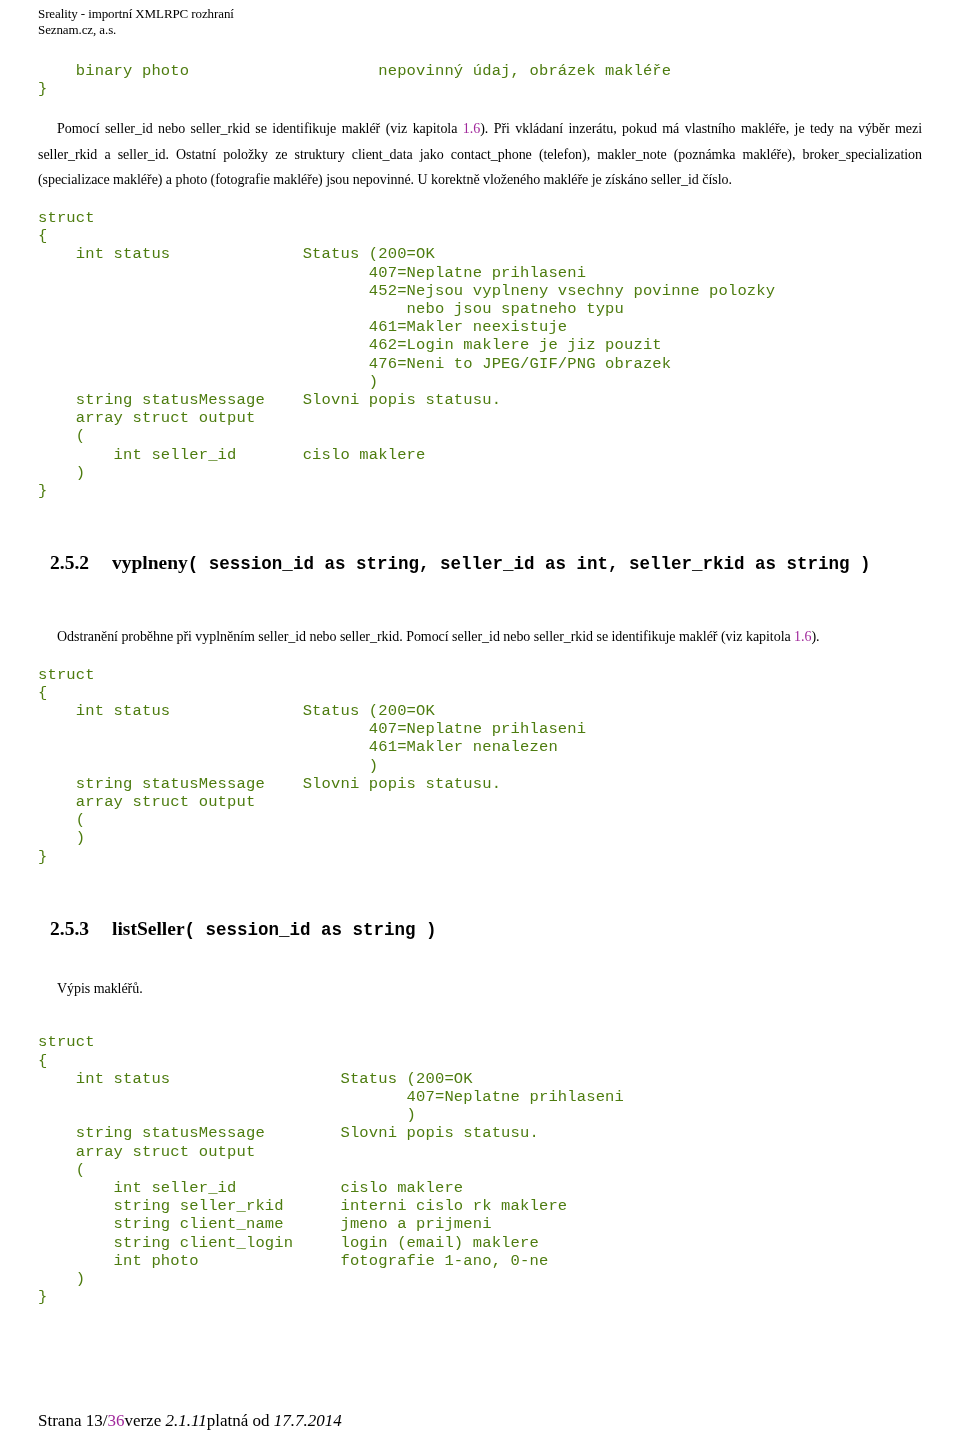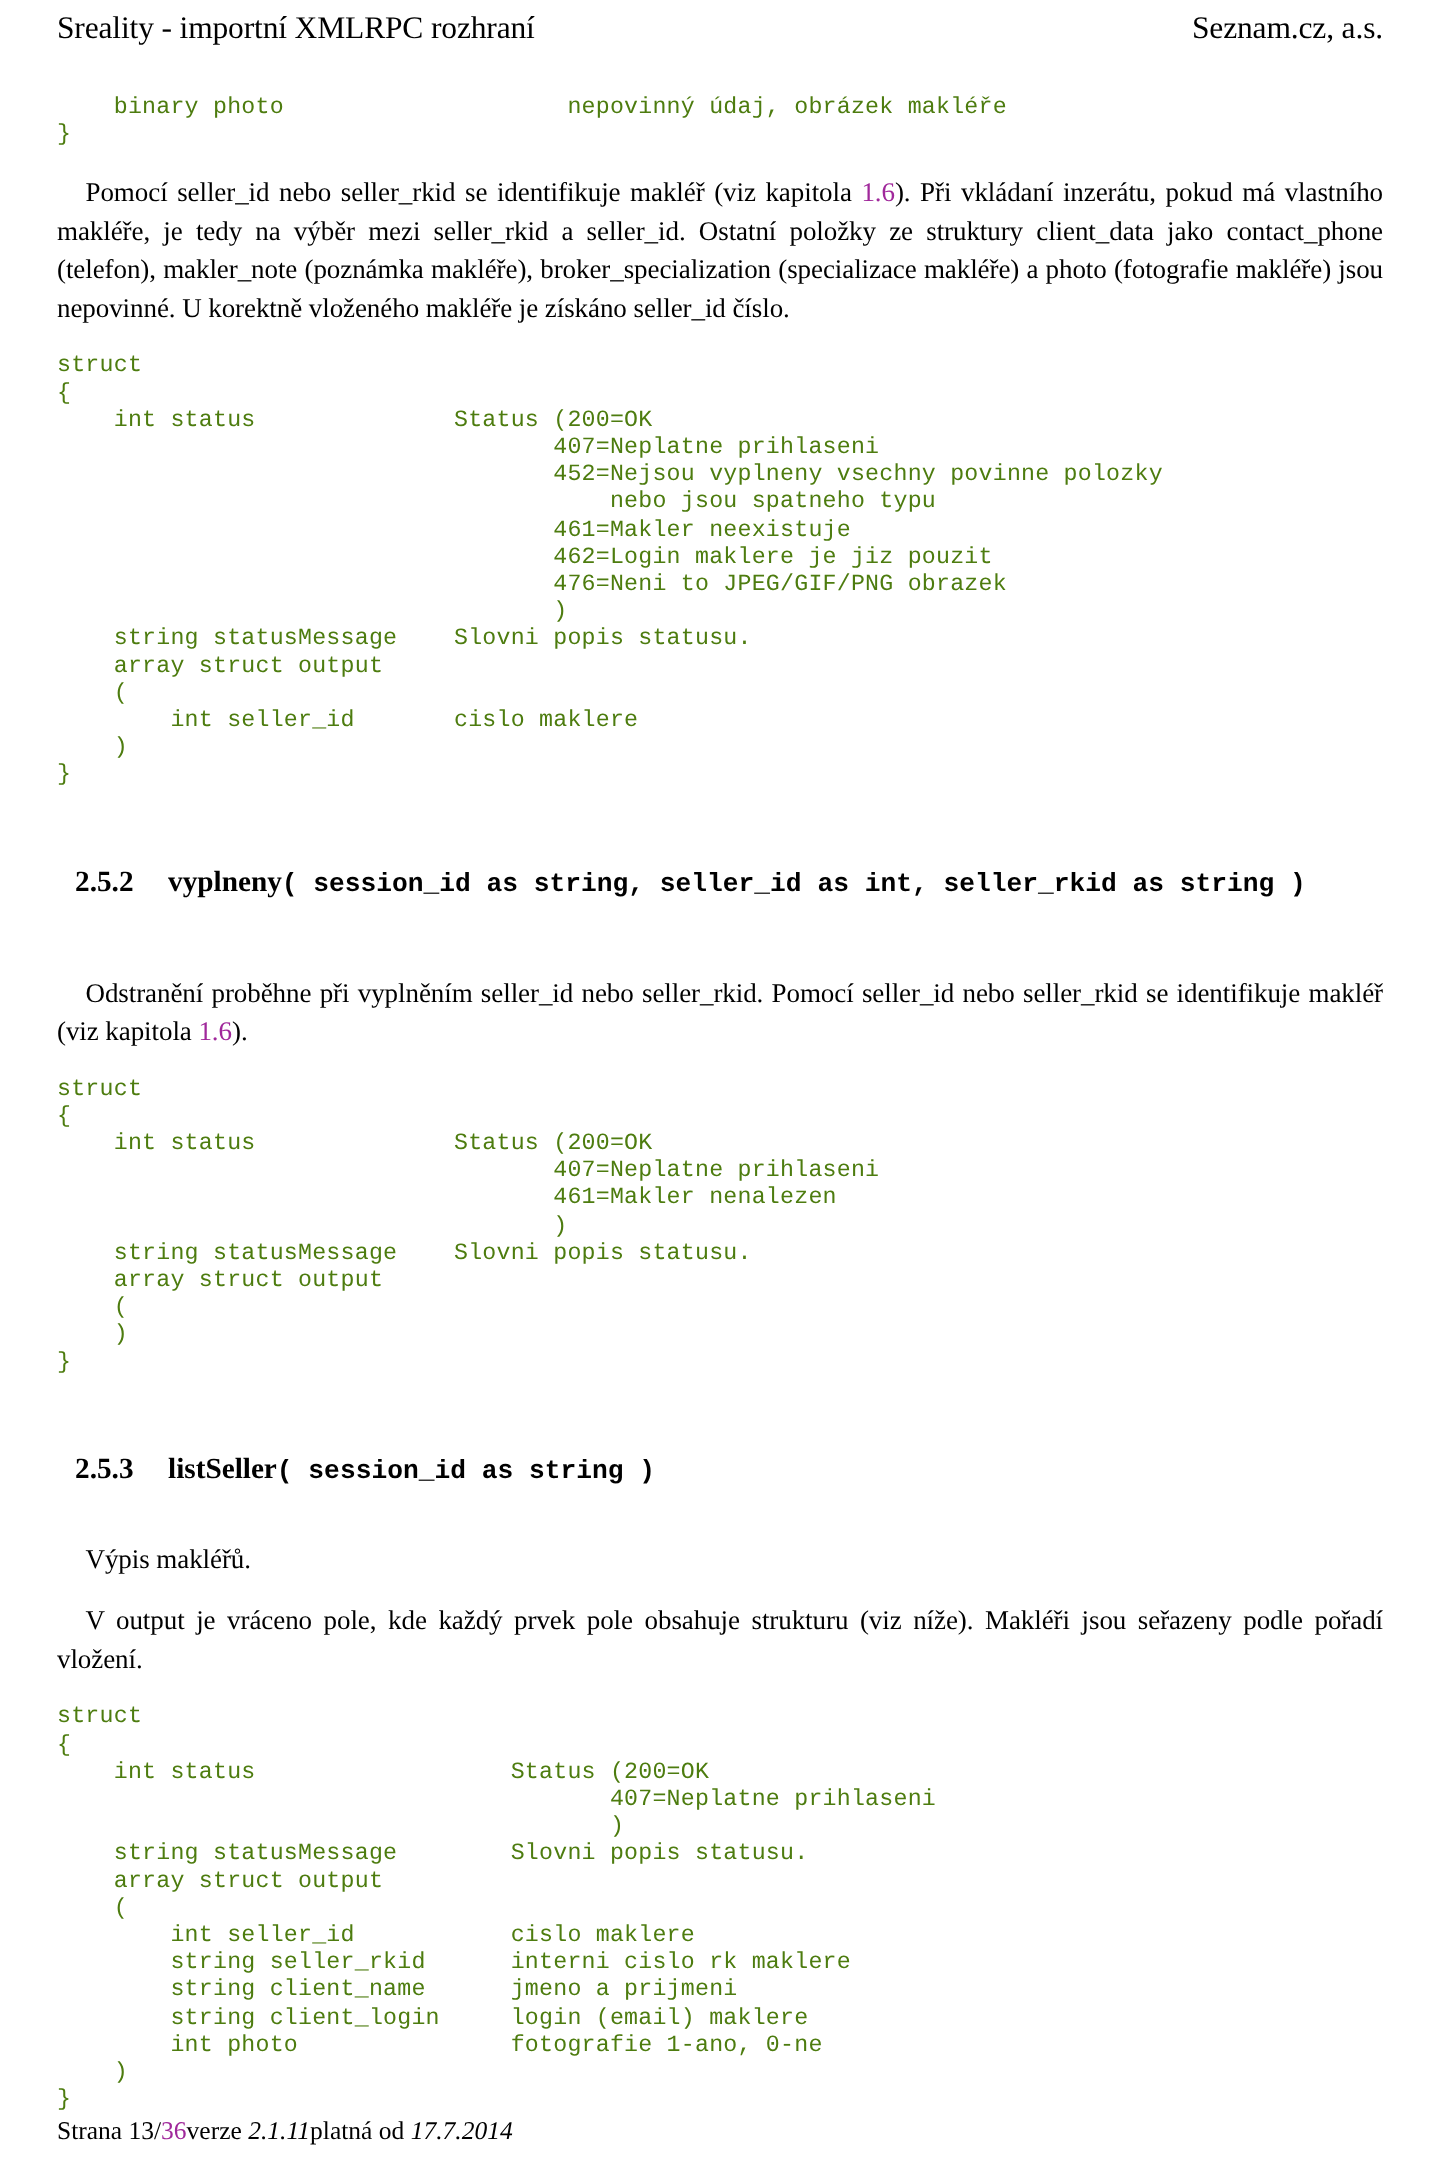--- a/index.html
+++ b/index.html
@@ -27,23 +27,24 @@
   
   .running-header {
     position: absolute;
     top: 6px;
     left: 38px;
     right: 38px;
     height: 26px;
     display: flex;
     justify-content: space-between;
     align-items: flex-start;
-    font-size: 21px;
+    font-size: 13px;
     font-family: "Liberation Serif", serif;
     letter-spacing: -0.1px;
+    flex-direction: column;
   }
   .running-header .hdr-left { white-space: nowrap; }
   .running-header .hdr-right { white-space: nowrap; }
 
   
   .content {
     position: absolute;
     top: 62px;
     left: 38px;
     width: 884px;
@@ -56,21 +57,21 @@
     line-height: 18.2px;
     color: #4d7c0f;
     white-space: pre;
     margin: 0;
     letter-spacing: 0.15px;
   }
 
   
   p.para {
     font-family: "Liberation Serif", serif;
-    font-size: 18px;
+    font-size: 14px;
     line-height: 25.5px;
     text-align: justify;
     margin: 0;
     color: #000;
     letter-spacing: -0.05px;
   }
   p.para.indent { text-indent: 19px; }
 
   a.xref, span.xref {
     color: #a0289b;
@@ -203,21 +204,20 @@
         <span class="name">listSeller</span>
         <span class="sig">( session_id as string )</span>
     </h3>
 
     <div class="sp-24"></div>
 
     <p class="para indent">Výpis makléřů.</p>
 
     <div class="sp-16"></div>
 
-    <p class="para indent">V output je vráceno pole, kde každý prvek pole obsahuje strukturu (viz níže). Makléři jsou seřazeny podle pořadí vložení.</p>
 
     <div class="sp-16"></div>
 
     <pre class="code">struct
 {
     int status                  Status (200=OK
                                        407=Neplatne prihlaseni
                                        )
     string statusMessage        Slovni popis statusu.
     array struct output

